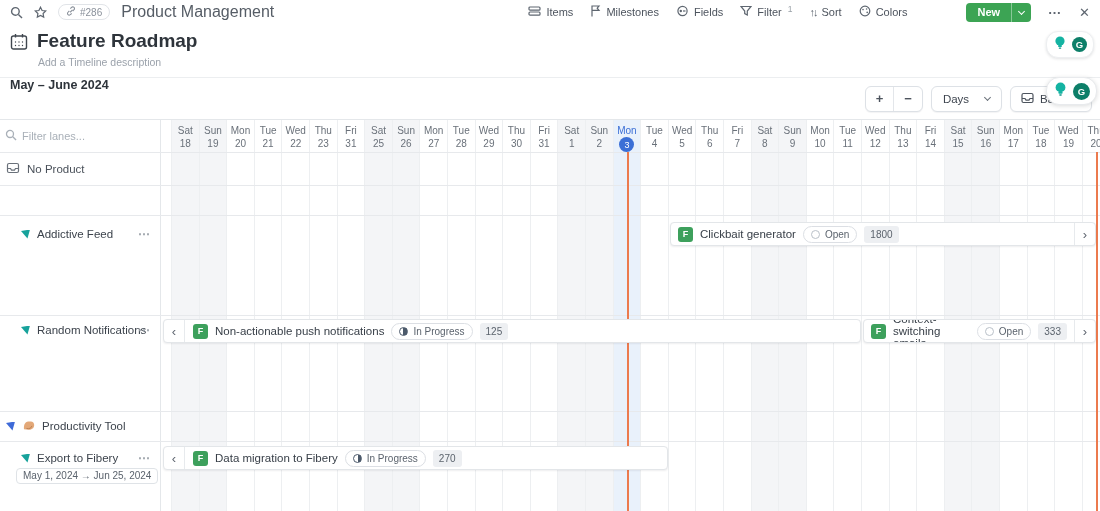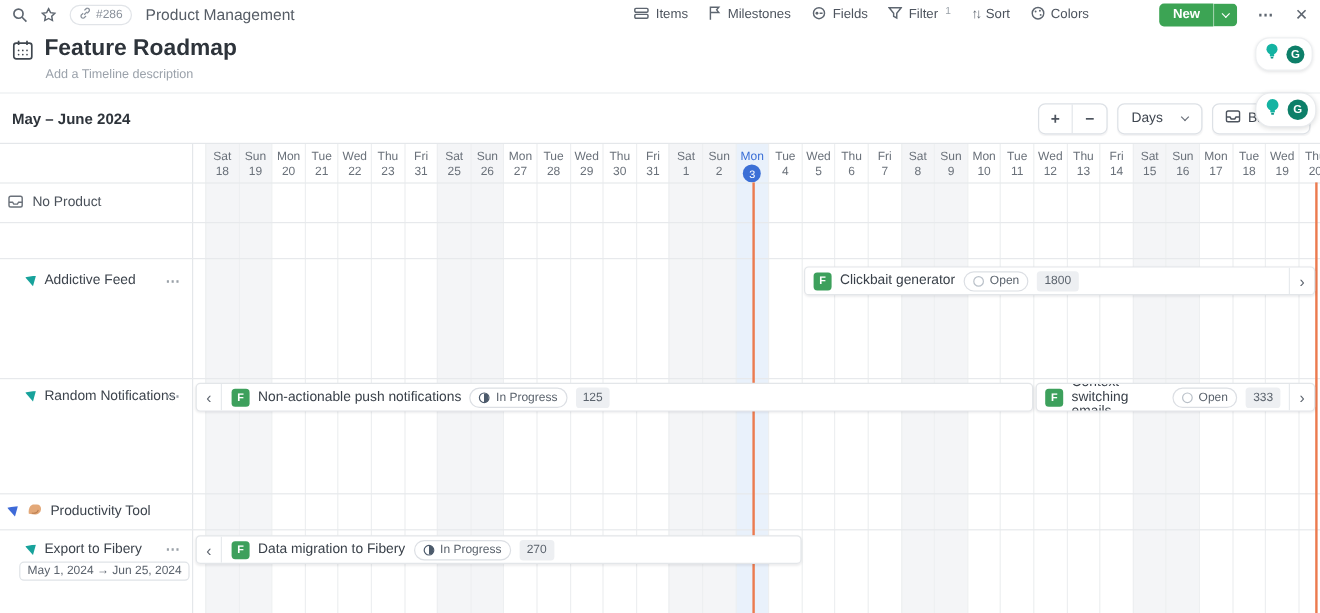--- a/index.html
+++ b/index.html
@@ -8,21 +8,21 @@
          font-family:"Liberation Sans", sans-serif; color:#3c434c; }
 
   
   .topbar { position:absolute; left:0; top:0; width:1100px; height:24px;
             display:flex; align-items:center; padding:0 10px; gap:12px; }
   .tb-left { display:flex; align-items:center; gap:11px; }
   .tb-right { margin-left:auto; display:flex; align-items:center; gap:17px; }
   .tb-ic { display:inline-flex; align-items:center; color:#5e6670; cursor:pointer; }
   .ref-pill { display:inline-flex; align-items:center; gap:4px; border:1px solid #e1e4e8;
               border-radius:9px; padding:1px 7px; color:#8a919b; font-size:10px; }
-  .ws-name { font-size:13px; color:#565d66; }
+  .ws-name { font-size:16px; color:#565d66; }
   .act { display:inline-flex; align-items:center; gap:5px; font-size:11px; color:#4d545e; cursor:pointer; }
   .act svg { flex:0 0 auto; }
   .flt-cnt { font-size:8.5px; color:#9aa1a8; margin-left:1px; position:relative; top:-3px; }
   .sort-gl { font-size:11px; letter-spacing:-2px; color:#5e6670; }
   .new-btn { display:inline-flex; cursor:pointer;margin-left:42px; }
   .new-main { background:#3ca454; color:#fff; font-size:11px; font-weight:700;
               padding:3px 11px 4px; border-radius:4px 0 0 4px; }
   .new-chev { background:#3ca454; border-left:1px solid rgba(255,255,255,.4);
               border-radius:0 4px 4px 0; padding:0 7px; display:flex; align-items:center; color:#fff; }
   .chev { display:inline-block; width:5px; height:5px; border-right:1.4px solid currentColor;
@@ -43,21 +43,21 @@
               box-shadow:0 1px 3px rgba(20,25,30,.12); }
   .g-circle { width:15px; height:15px; border-radius:50%; background:#0d7f69; color:#fff;
               font-size:9.5px; font-weight:700; display:flex; align-items:center; justify-content:center; }
   .float-pill { position:absolute; left:1046px; top:77px; z-index:30; display:flex; align-items:center; gap:5px;
                 background:#fff; border:1px solid #e8eaed; border-radius:13px; padding:3px 6px;
                 box-shadow:0 1px 4px rgba(20,25,30,.15); }
   .float-pill .g-circle { width:17px; height:17px; }
 
   
   .rangebar { position:absolute; left:0; top:78px; width:1100px; height:42px;
-              border-bottom:1px solid #e4e7ea; display:flex; align-items:center; padding:0 8px 0 10px; }
+              border-bottom:1px solid #e4e7ea; display:flex; padding:0 8px 0 10px; }
   .range-label { font-size:12.5px; font-weight:700; color:#2e343b; }
   .ctl-row { margin-left:auto; display:flex; align-items:center; gap:8px; }
   .ctl { display:inline-flex; align-items:center; height:26px; background:#fff;
          border:1px solid #dde1e6; border-radius:6px; box-shadow:0 1px 1px rgba(20,25,30,.05);
          font-size:11.5px; color:#3f4650; }
   .seg { padding:0 10px; height:100%; display:inline-flex; align-items:center; cursor:pointer; }
   .seg + .seg { border-left:1px solid #e3e6ea; }
   .seg.bold { font-weight:700; font-size:13px; color:#4d545e; }
   .days-seg { gap:16px; padding:0 11px; }
   .chv-gray { color:#6a717a; }
@@ -420,20 +420,29 @@
     <div class="hline" style="top:65px"></div>
     <div class="hline" style="top:95px"></div>
     <div class="hline" style="top:195px"></div>
     <div class="hline" style="top:291px"></div>
     <div class="hline" style="top:321px"></div>
 
     <div class="nowline" style="left:627px"></div>
     <div class="nowline" style="left:1096px"></div>
 
     <div class="sidebar">
+      <div class="filter-row">
+        <span>
+          <svg width="12" height="12" viewBox="0 0 13 13" fill="none" stroke="#a9b0b8" stroke-width="1.4">
+              <circle cx="5.4" cy="5.4" r="3.8"></circle>
+              <line x1="8.4" y1="8.4" x2="12" y2="12"></line>
+            </svg>
+        </span>
+        <input type="text" placeholder="Filter lanes..." style="">
+      </div>
 
       <div class="lane-row" style="left:6px; top:38px">
         <span>
           <svg width="14" height="12" viewBox="0 0 13 12" fill="none" stroke="#6a717a" stroke-width="1.2">
               <rect x="1" y="1.5" width="11" height="9" rx="1.5"></rect>
               <path d="M1 6.5h3l1 1.6h3l1-1.6h3"></path>
             </svg>
         </span>
         <span style="color:#4a515a">No Product</span>
       </div>

